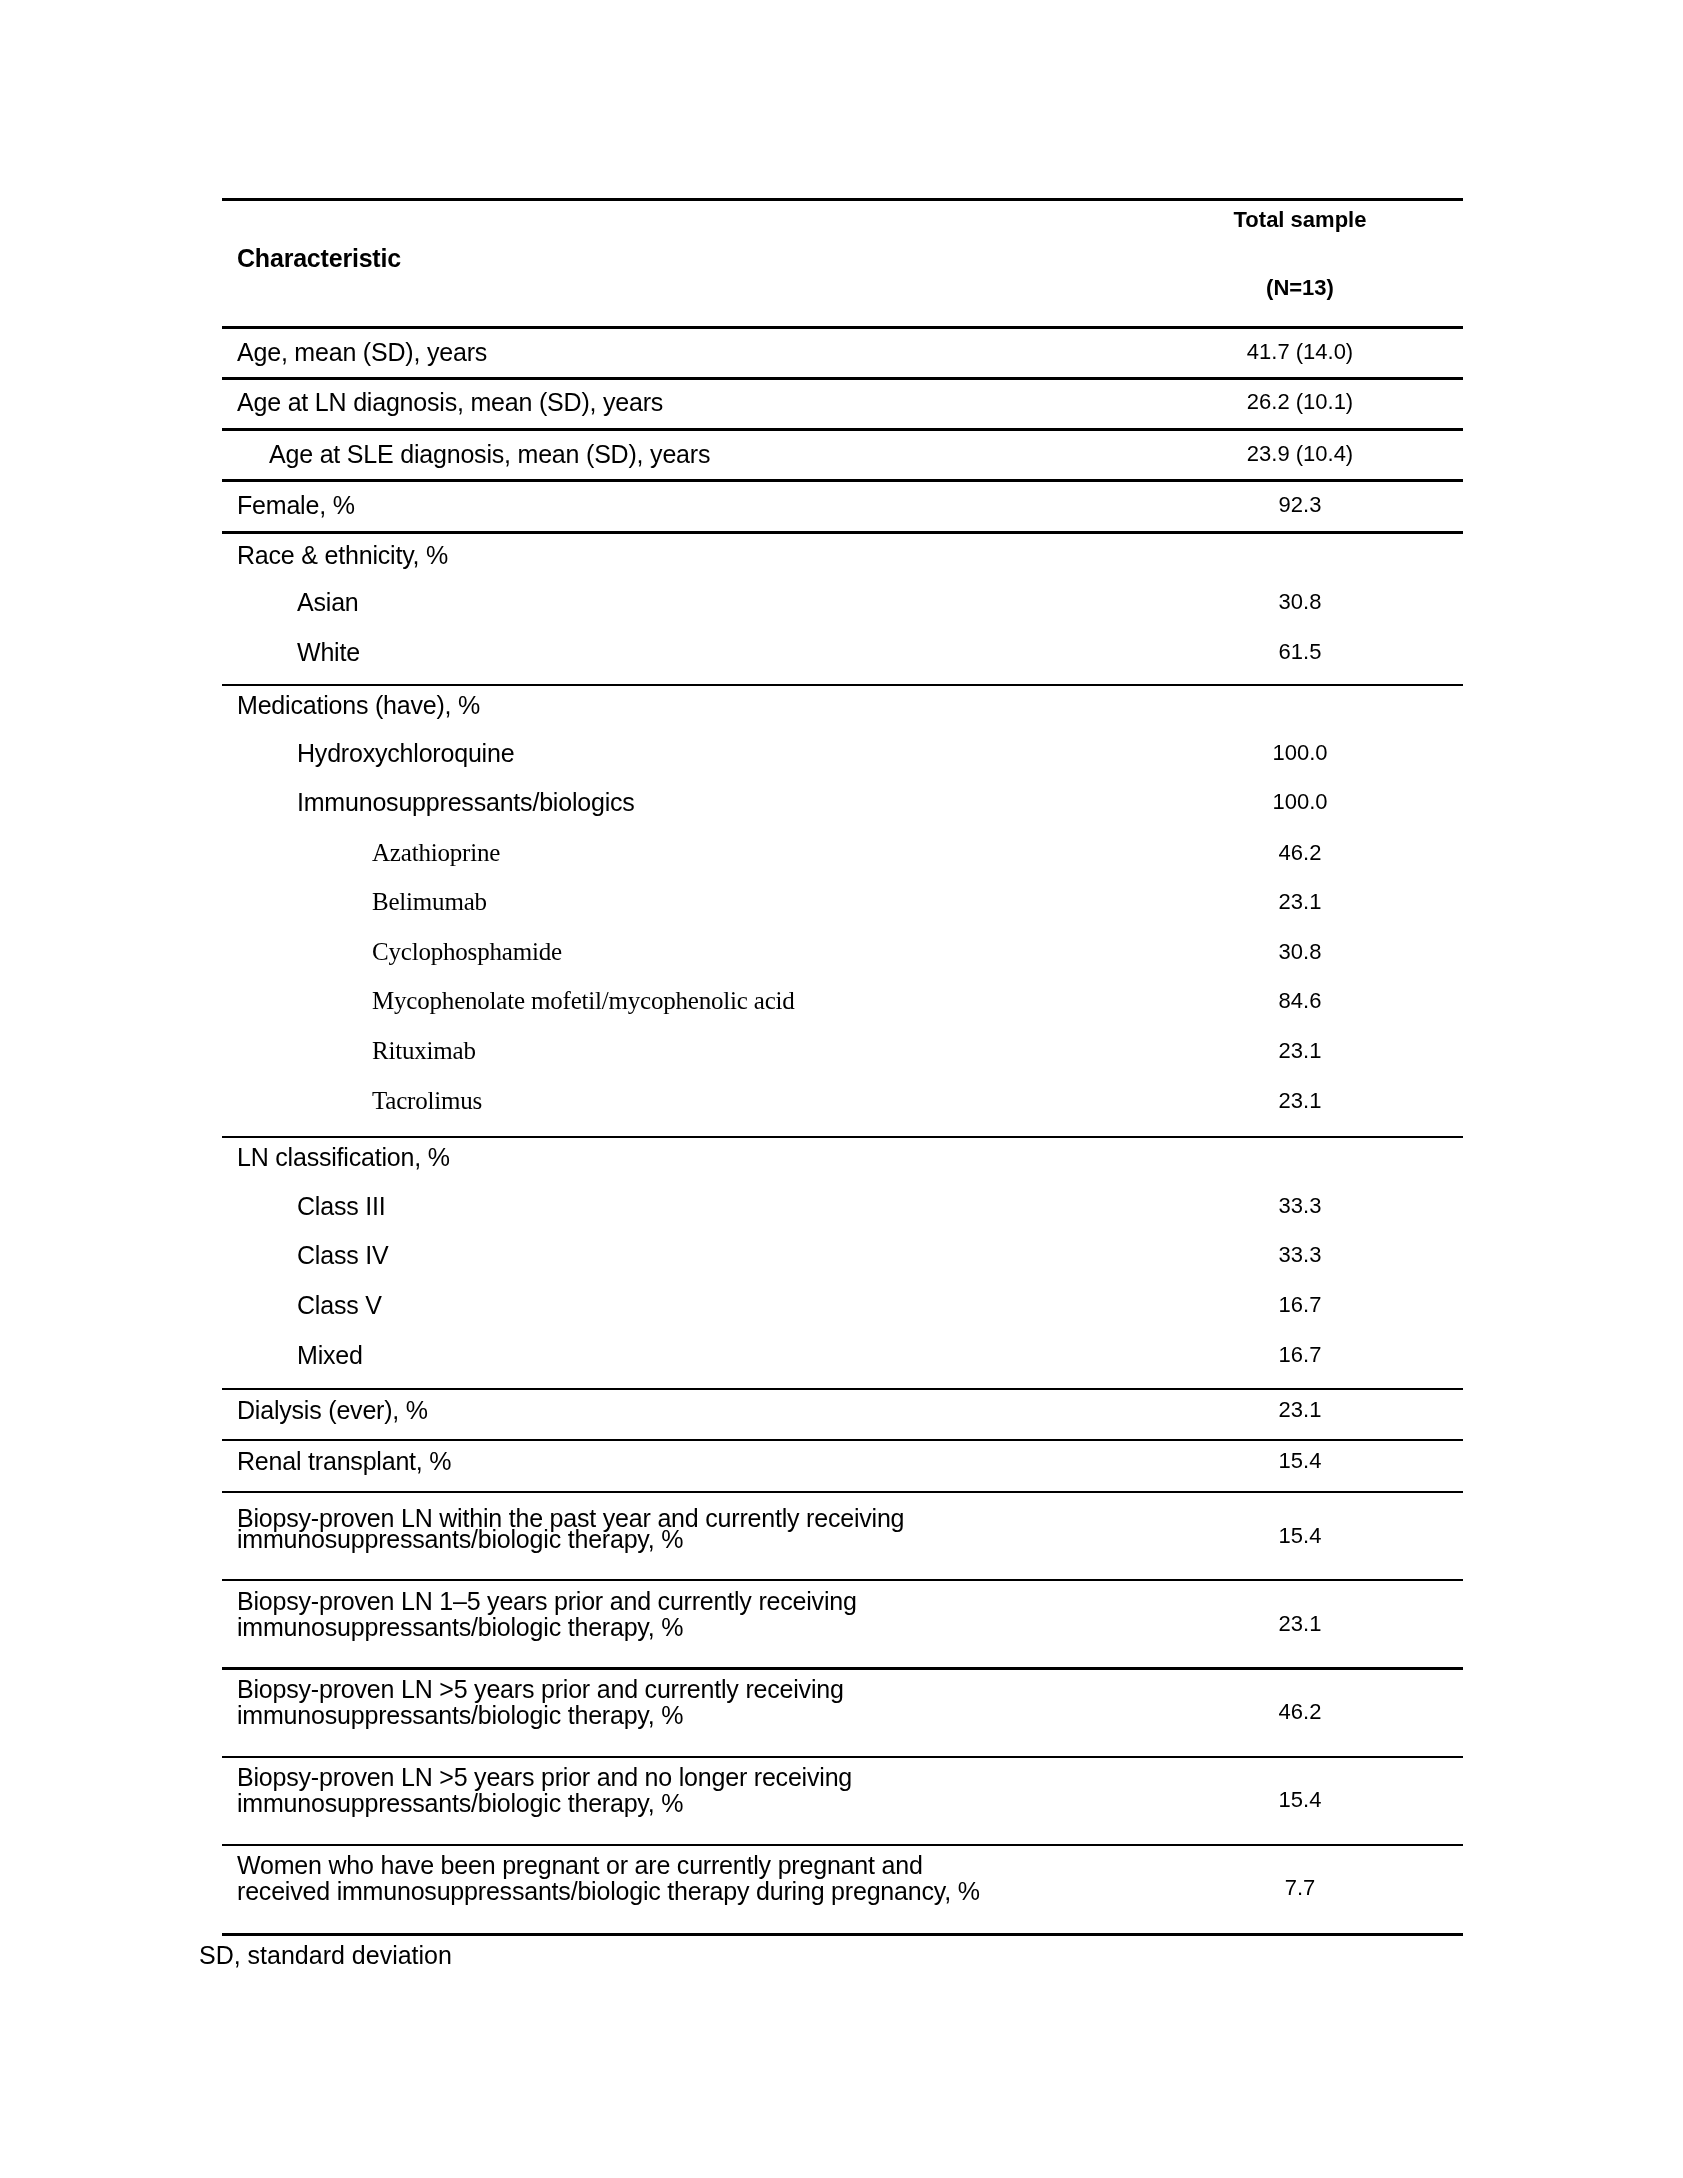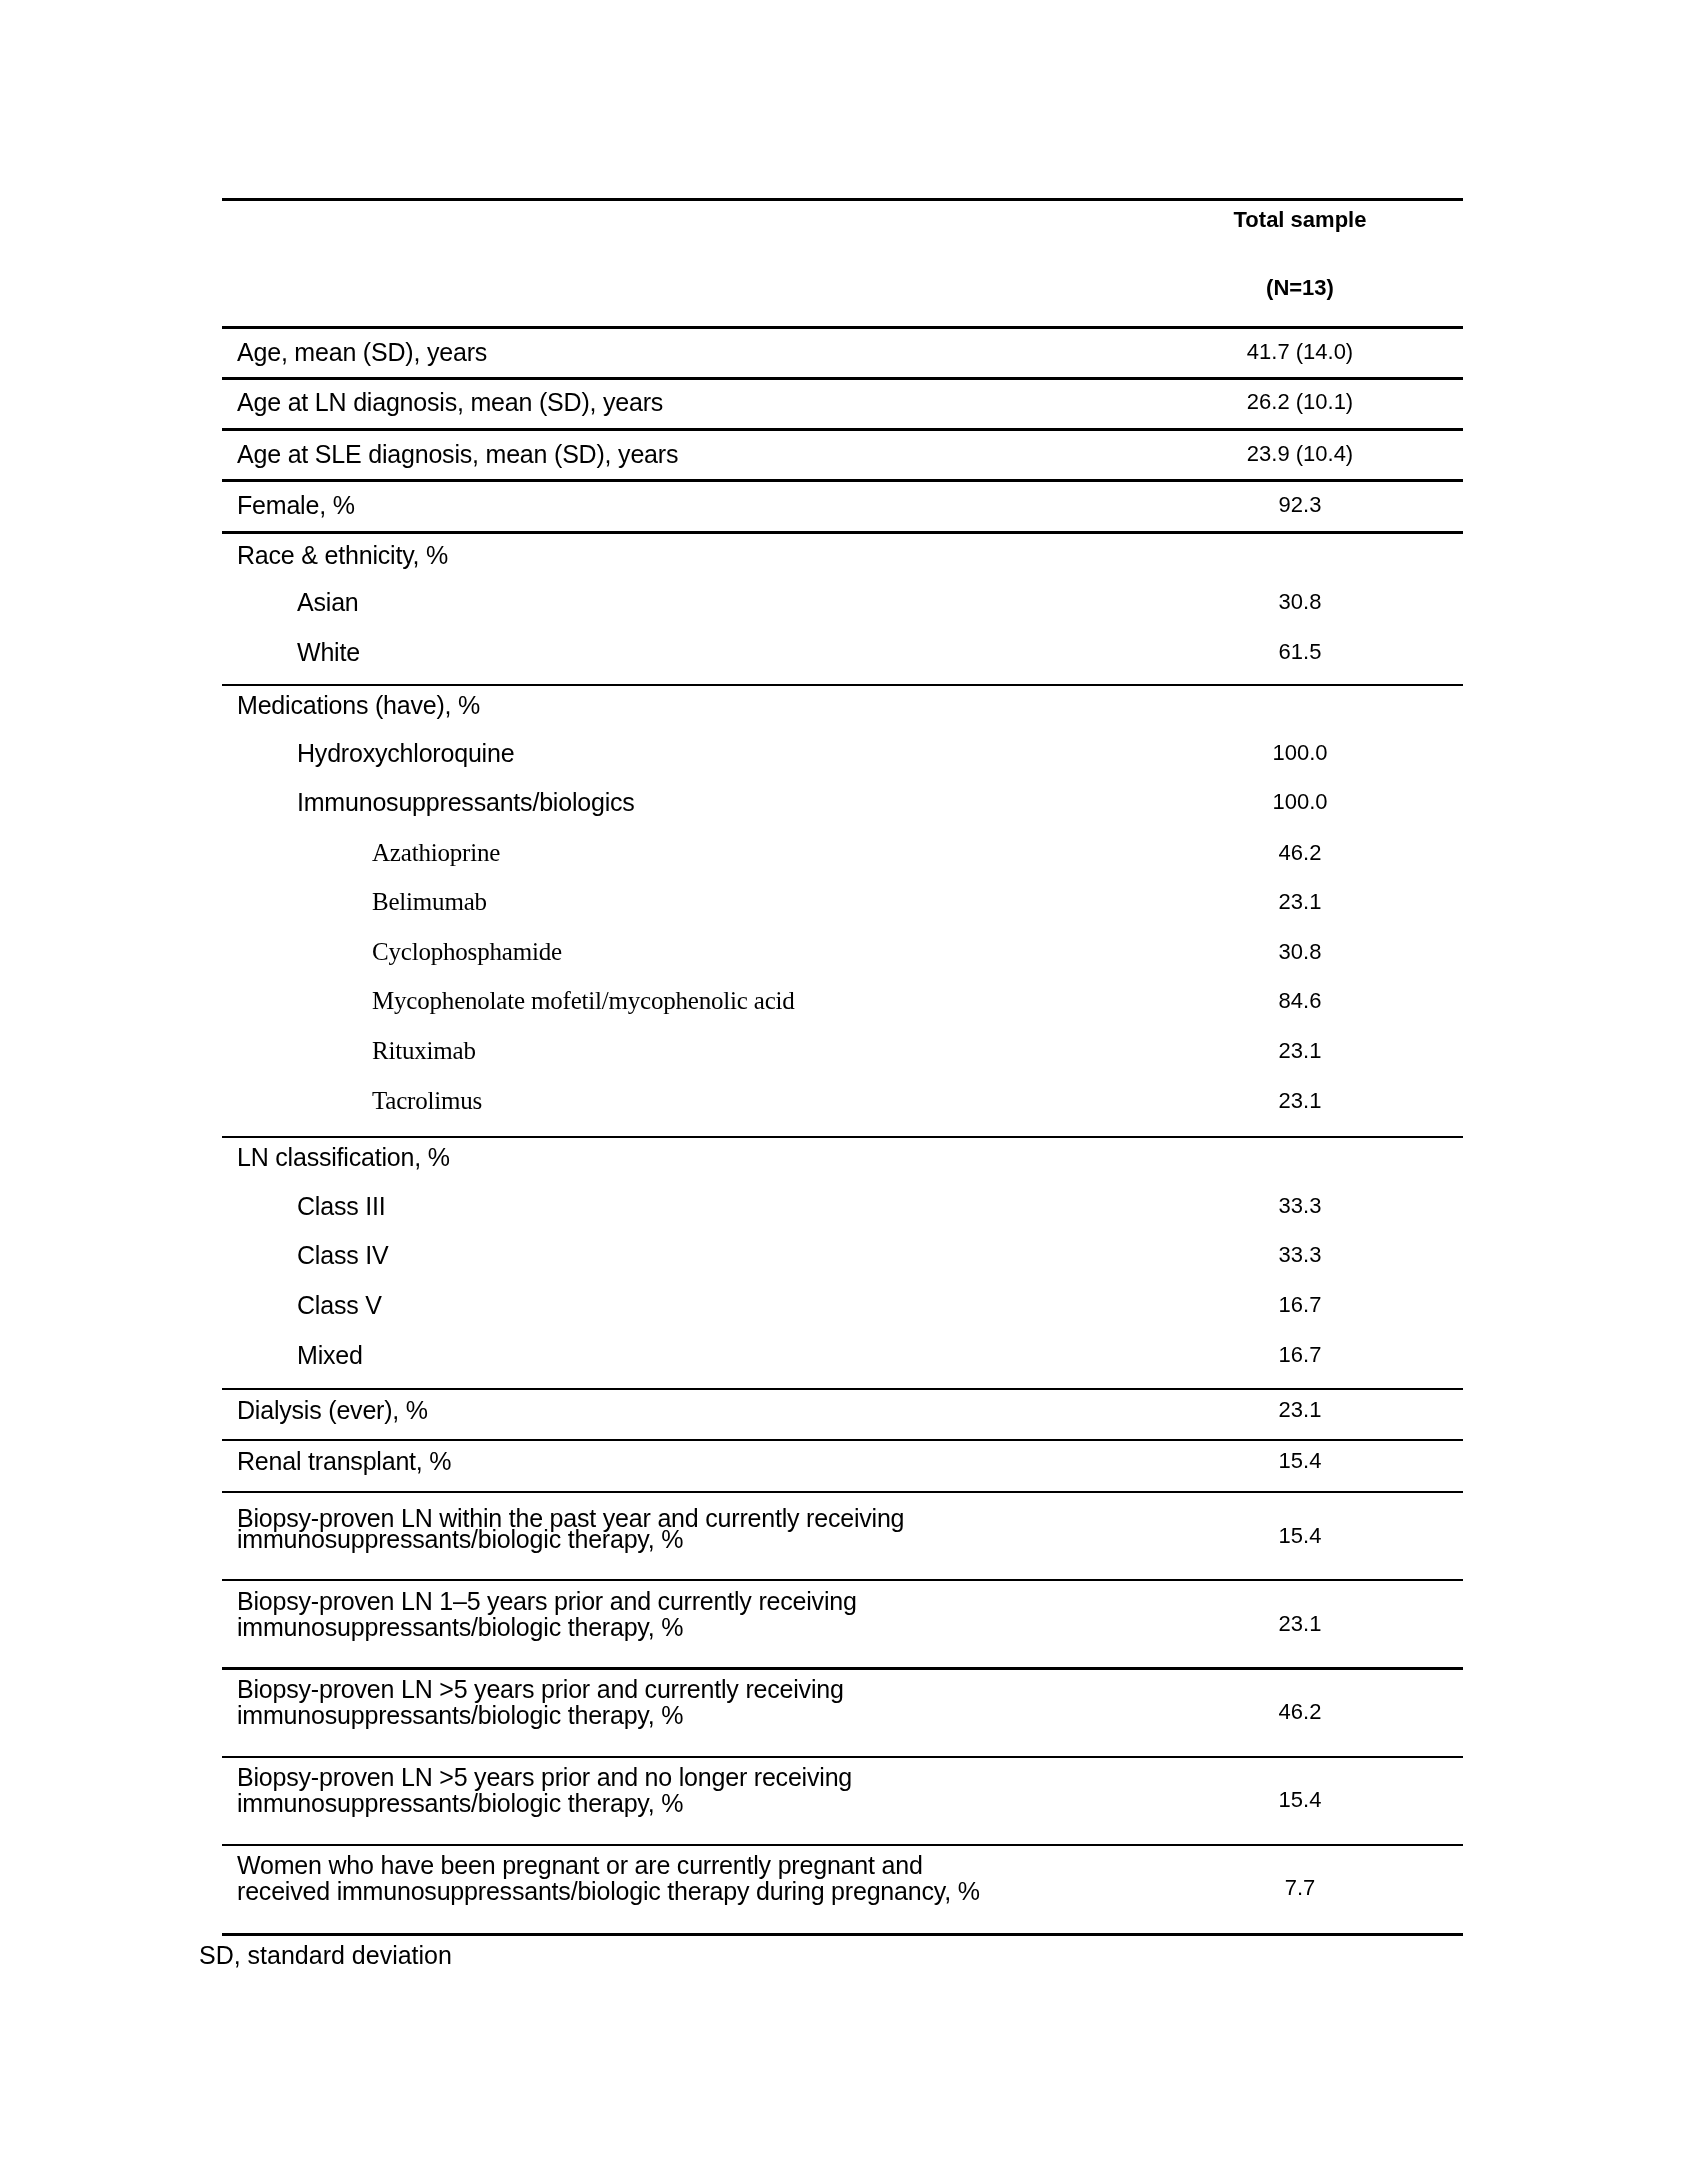--- a/index.html
+++ b/index.html
@@ -18,39 +18,40 @@
   .footnote { position: absolute; left: 199px; top: 1937px; font-size: 25px; line-height: 36px; }
 </style>
 </head>
 <body>
 
 <div class="page">
   <div class="table">
 
     <div class="rule" style="top:0px;"></div>
     <div class="row" style="top:0px;height:129px;">
+      <div class="label hdr" style="top:42px;">Characteristic</div>
       <div class="value hdr" style="top:4px;">Total sample</div>
       <div class="value hdr" style="top:72px;">(N=13)</div>
     </div>
     <div class="rule" style="top:128px;"></div>
 
     <div class="row" style="top:130px;">
       <div class="label" style="top:6px;">Age, mean (SD), years</div>
       <div class="value" style="top:6px;">41.7 (14.0)</div>
     </div>
     <div class="rule" style="top:179px;"></div>
 
     <div class="row" style="top:181px;">
       <div class="label" style="top:5px;">Age at LN diagnosis, mean (SD), years</div>
       <div class="value" style="top:5px;">26.2 (10.1)</div>
     </div>
     <div class="rule" style="top:230px;"></div>
 
     <div class="row" style="top:232px;">
-      <div class="label" style="top:6px;">Age at SLE diagnosis, mean (SD), years</div>
+      <div class="label" style="top:6px;margin-left:32px;">Age at SLE diagnosis, mean (SD), years</div>
       <div class="value" style="top:6px;">23.9 (10.4)</div>
     </div>
     <div class="rule" style="top:281px;"></div>
 
     <div class="row" style="top:283px;">
       <div class="label" style="top:6px;">Female, %</div>
       <div class="value" style="top:6px;">92.3</div>
     </div>
     <div class="rule" style="top:333px;"></div>
 

